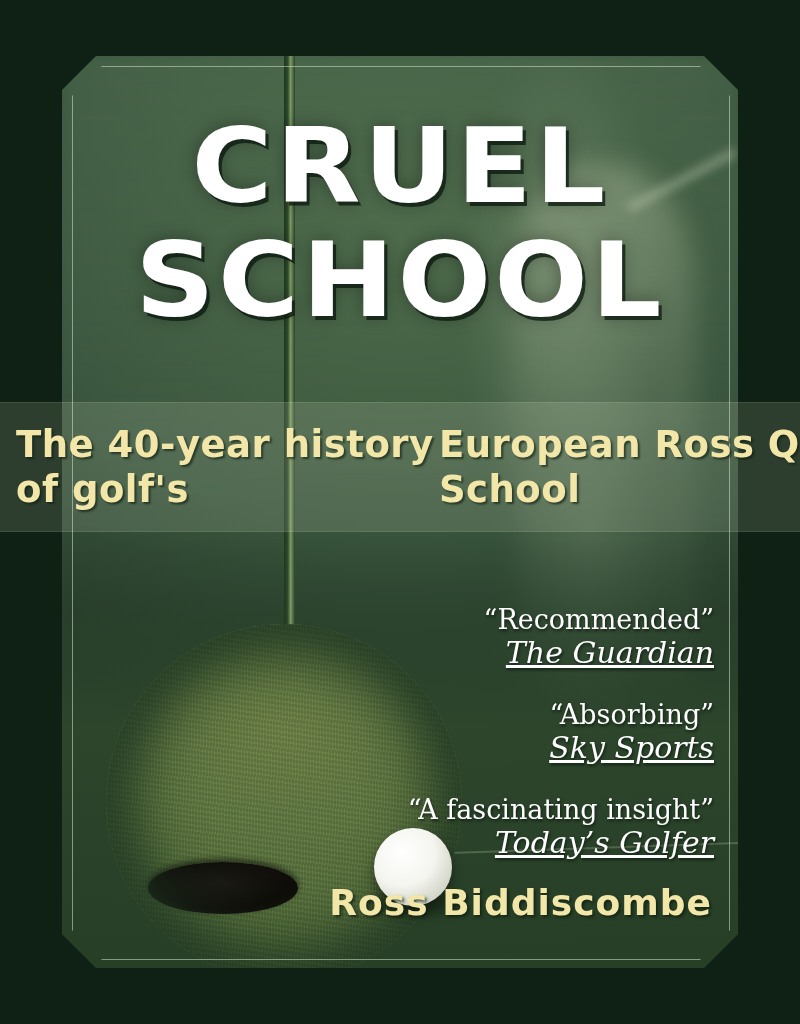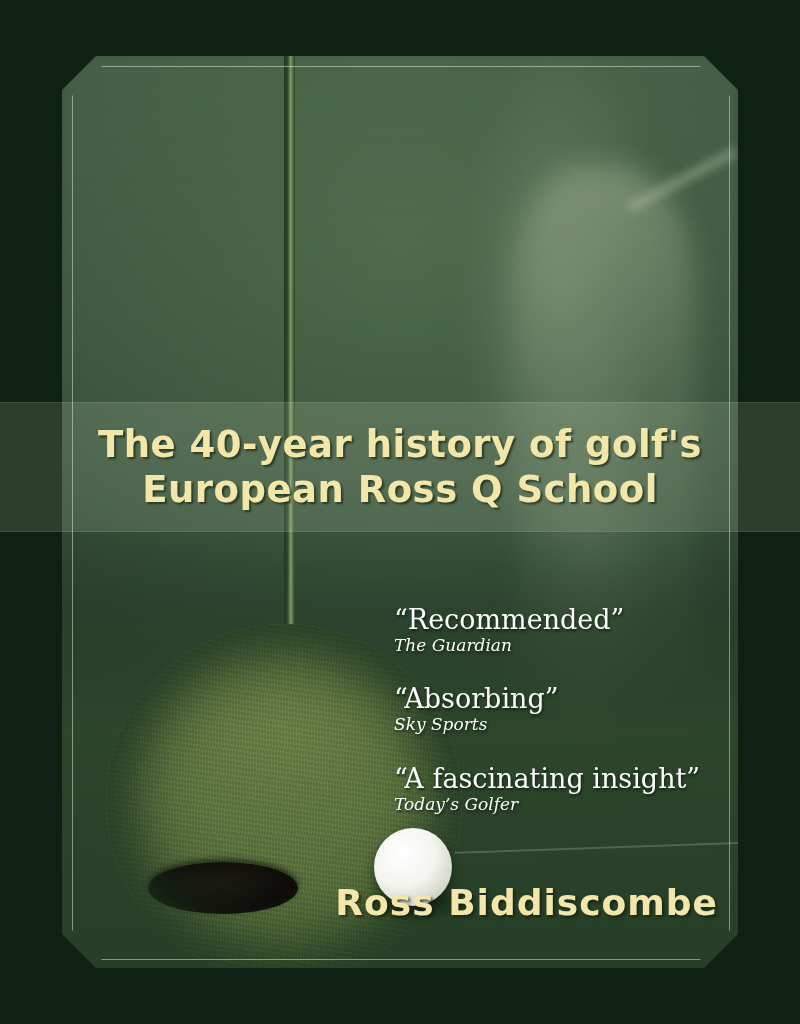--- a/index.html
+++ b/index.html
@@ -226,65 +226,67 @@
   .subtitle-band {
     position: absolute;
     left: 0;
     right: 0;
     top: 402px;
     height: 128px;
     background: rgba(236, 240, 210, 0.14);
     border-top: 1px solid rgba(240,245,215,0.10);
     border-bottom: 1px solid rgba(240,245,215,0.10);
     display: flex;
-    flex-direction: column;
+    flex-direction: row;
     align-items: center;
     justify-content: center;
+    padding-left: 16px;
   }
   .subtitle-line {
     font-family: "DejaVu Sans", sans-serif;
     font-weight: bold;
     color: #f2e7a8;
     font-size: 37px;
     line-height: 1.22;
     letter-spacing: 0.5px;
     text-shadow: 2px 2px 2px rgba(12,26,14,0.6);
   }
 
   
   .quotes {
     position: absolute;
     right: 86px;
     top: 604px;
     width: 320px;
-    text-align: left;
+    text-align: right;
   }
   .quote {
     margin-bottom: 28px;
   }
   .quote-text {
     font-family: "DejaVu Serif", serif;
     color: #ffffff;
     font-size: 27px;
     line-height: 1.15;
     text-shadow: 1px 2px 3px rgba(10,22,12,0.75);
   }
   .quote-source {
     font-family: "DejaVu Serif", serif;
     font-style: italic;
     color: #ffffff;
-    font-size: 17px;
+    font-size: 30px;
     line-height: 1.2;
     text-shadow: 1px 2px 3px rgba(10,22,12,0.75);
+    text-decoration: underline;
   }
 
   
   .author {
     position: absolute;
-    right: 82px;
+    right: 88px;
     top: 882px;
     font-family: "DejaVu Sans", sans-serif;
     font-weight: bold;
     color: #f2e7a8;
     font-size: 36px;
     letter-spacing: 1px;
     text-shadow: 2px 2px 3px rgba(12,26,14,0.7);
   }
 </style>
 </head>
@@ -309,20 +311,24 @@
       <div class="grass-texture"></div>
       <div class="hole"></div>
     </div>
 
     <div class="ball-shadow"></div>
     <div class="ball"></div>
   </div>
 
   <div class="panel-rule"></div>
 
+  <div class="title-block">
+    <div class="title-line">CRUEL</div>
+    <div class="title-line second">SCHOOL</div>
+  </div>
 
   <div class="subtitle-band">
     <div class="subtitle-line">The 40-year history of golf's</div>
     <div class="subtitle-line">European Ross Q School</div>
   </div>
 
   <div class="quotes">
     <div class="quote">
       <div class="quote-text">“Recommended”</div>
       <div class="quote-source">The Guardian</div>

